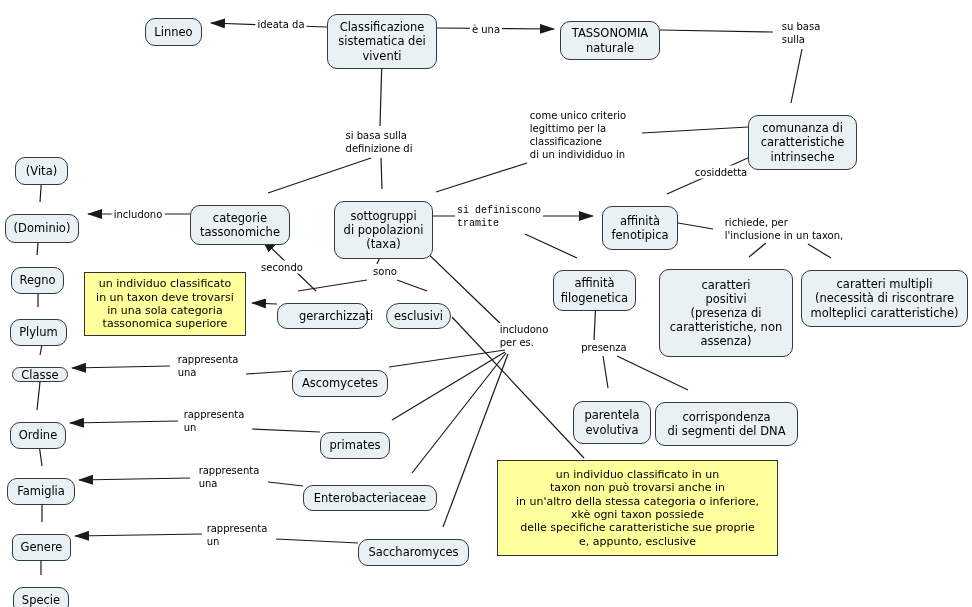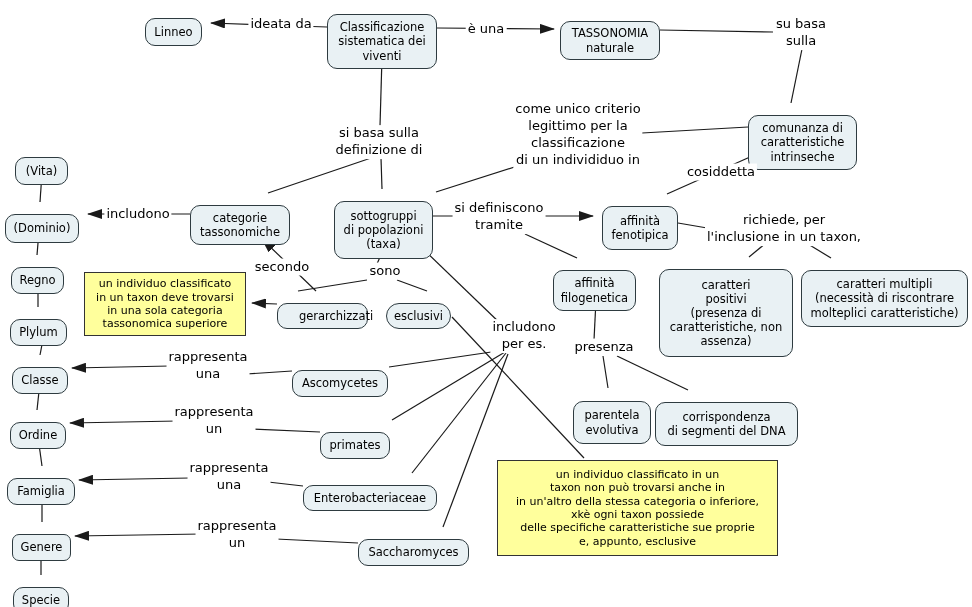--- a/index.html
+++ b/index.html
@@ -12,22 +12,22 @@
   .node {
     position:absolute; box-sizing:border-box; z-index:2;
     display:flex; align-items:center; justify-content:center;
     text-align:center; white-space:pre-line; line-height:1.22;
     font-size:11.5px; padding:1px 2px;
   }
   .concept { background:#e9f1f4; border:1.4px solid #2e3b40; border-radius:10px;margin-top:12px; }
   .note    { background:#ffff9c; border:1.2px solid #333; border-radius:0; font-size:11px; }
   .linklabel {
     position:absolute; z-index:2; transform:translate(-50%,-50%);
-    background:#ffffff; padding:0 2px; text-align:center;
-    white-space:pre-line; line-height:1.3; font-size:13px;
+    background:#ffffff; padding:0 2px; text-align:left;
+    white-space:pre-line; line-height:1.3; font-size:10px;
   }
 </style>
 </head>
 <body>
 
 <div id="stage">
   <svg id="edges" xmlns="http://www.w3.org/2000/svg">
     <defs>
       <marker id="arr" markerUnits="userSpaceOnUse" markerWidth="15" markerHeight="10" refX="14" refY="5" orient="auto">
         <path d="M0,0 L15,5 L0,10 z" fill="#1a1a1a"></path>
@@ -105,21 +105,21 @@
     <div class="node concept" style="left: 553px; top: 258px; width: 83px; height: 41px;">affinità
 filogenetica</div>
     <div class="node concept" style="left: 659px; top: 257px; width: 134px; height: 88px;">caratteri
 positivi
 (presenza di
 caratteristiche, non
 assenza)</div>
     <div class="node concept" style="left: 801px; top: 258px; width: 167px; height: 57px;">caratteri multipli
 (necessità di riscontrare
 molteplici caratteristiche)</div>
-    <div class="node concept" style="left: 12px; top: 355px; width: 56px; height: 27px;">Classe</div>
+    <div class="node concept" style="left: 12px; top: 355px; width: 56px; height: 15px;">Classe</div>
     <div class="node concept" style="left: 292px; top: 358px; width: 96px; height: 27px;">Ascomycetes</div>
     <div class="node concept" style="left: 573px; top: 389px; width: 78px; height: 43px;">parentela
 evolutiva</div>
     <div class="node concept" style="left: 655px; top: 390px; width: 143px; height: 44px;">corrispondenza
 di segmenti del DNA</div>
     <div class="node concept" style="left: 10px; top: 410px; width: 56px; height: 27px;">Ordine</div>
     <div class="node concept" style="left: 320px; top: 420px; width: 70px; height: 27px;">primates</div>
     <div class="node concept" style="left: 7px; top: 466px; width: 68px; height: 27px;">Famiglia</div>
     <div class="node concept" style="left: 303px; top: 473px; width: 134px; height: 26px;">Enterobacteriaceae</div>
     <div class="node concept" style="left: 12px; top: 522px; width: 59px; height: 27px; border-radius: 7px;">Genere</div>
@@ -140,21 +140,21 @@
     <div class="linklabel" style="left: 801px; top: 33px;">su basa
 sulla</div>
     <div class="linklabel" style="left: 379px; top: 142px;">si basa sulla
 definizione di</div>
     <div class="linklabel" style="left: 578px; top: 135px;">come unico criterio
 legittimo per la
 classificazione
 di un individiduo in</div>
     <div class="linklabel" style="left: 721px; top: 172px;">cosiddetta</div>
     <div class="linklabel" style="left: 138px; top: 214px;">includono</div>
-    <div class="linklabel" style="left: 499px; top: 217px;">si definiscono
+    <div class="linklabel" style="left: 499px; top: 217px; font-family: Liberation Mono, monospace;">si definiscono
 tramite</div>
     <div class="linklabel" style="left: 784px; top: 229px;">richiede, per
 l'inclusione in un taxon,</div>
     <div class="linklabel" style="left: 282px; top: 267px;">secondo</div>
     <div class="linklabel" style="left: 385px; top: 271px;">sono</div>
     <div class="linklabel" style="left: 524px; top: 336px;">includono
 per es.</div>
     <div class="linklabel" style="left: 604px; top: 347px;">presenza</div>
     <div class="linklabel" style="left: 208px; top: 366px;">rappresenta
 una</div>

